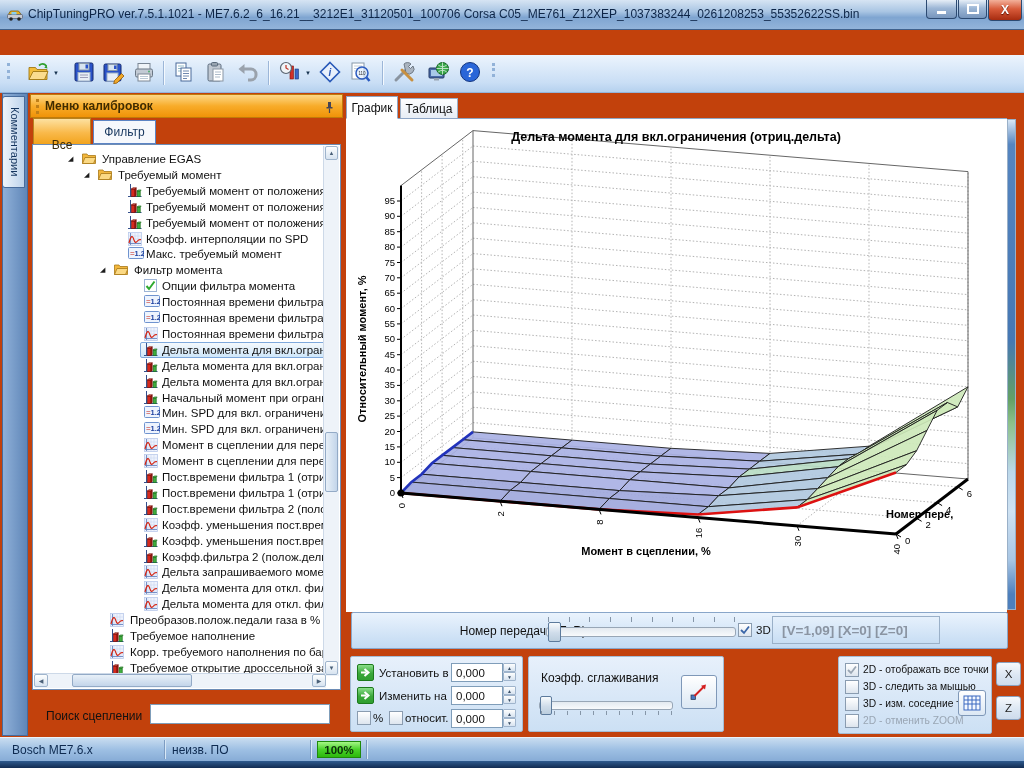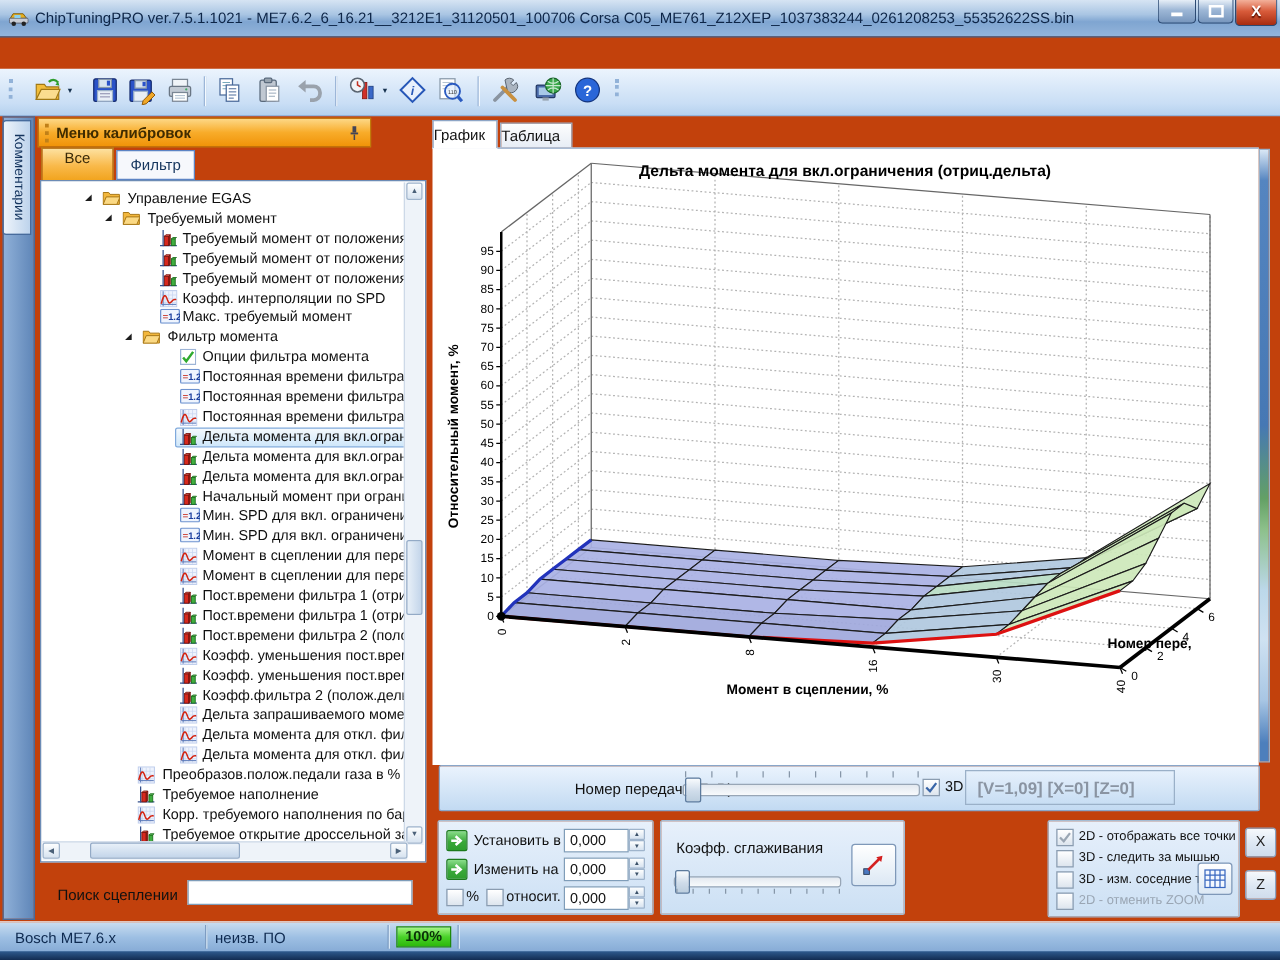--- a/index.html
+++ b/index.html
@@ -29,27 +29,27 @@
   .tbtn{position:absolute;top:5px;width:26px;height:26px;}
   .tsep{position:absolute;top:6px;width:1px;height:24px;background:#9cb6d8;border-right:1px solid #f4f9fe;}
   .ddarrow{position:absolute;top:15px;font-size:6px;color:#16night;color:#16324f;}
   
   .cstrip{position:absolute;left:2px;top:93px;width:26px;height:643px;
     background:linear-gradient(90deg,#8fb0d8,#5f86b8);border:1px solid #476b9c;box-sizing:border-box;}
   .ctab{position:absolute;left:2px;top:96px;width:21px;height:90px;
     background:linear-gradient(90deg,#eef4fb,#bdd3ec);border:1px solid #476b9c;border-radius:3px 0 0 3px;
     writing-mode:vertical-rl;font-size:11px;color:#14345e;text-align:center;line-height:19px;}
   
-  .sheader{position:absolute;left:30px;top:94px;width:267px;height:24px;box-sizing:border-box;
+  .sheader{position:absolute;left:30px;top:94px;width:313px;height:24px;box-sizing:border-box;
     background:linear-gradient(#fdd887,#f8ac2a 50%,#f09308);border:1px solid #c8competent;border:1px solid #c07b0a;}
   .sheader .grip2{position:absolute;left:5px;top:4px;height:15px;border-left:3px dotted #c08018;}
   .shlabel{position:absolute;left:14px;top:4px;font-size:12px;font-weight:bold;color:#402c00;}
   .pin{position:absolute;right:7px;top:5px;}
   .stab{position:absolute;font-size:12px;text-align:center;box-sizing:border-box;}
-  .stab-all{left:33px;top:118px;width:58px;height:26px;padding-top:0;
+  .stab-all{left:33px;top:118px;width:58px;height:26px;padding-top:19px;
     background:linear-gradient(#fde1a0,#f9b94a 55%,#f2a41e);border:1px solid #b8821e;border-bottom:none;color:#3a2a08;z-index:2;}
   .stab-filter{left:93px;top:120px;width:63px;height:24px;padding-top:4px;
     background:#f6f8fc;border:1px solid #5c84c4;color:#16365e;}
   .treebox{position:absolute;left:32px;top:144px;width:309px;height:546px;background:#fff;
     border:1px solid #6d8cb5;box-sizing:border-box;}
   #tree-rows{position:absolute;left:1px;top:1px;width:291px;height:530px;overflow:hidden;}
   .trow{position:absolute;left:0;width:291px;height:16px;font-size:11.5px;color:#111;}
   .exp{position:absolute;top:4px;font-size:7px;color:#1c1c1c;line-height:8px;}
   .ticon{position:absolute;top:1px;line-height:0;}
   .tlabel{position:absolute;top:2px;white-space:nowrap;}
@@ -62,21 +62,21 @@
     border:1px solid #93aac6;border-radius:2px;box-sizing:border-box;}
   .hsb{position:absolute;left:1px;bottom:1px;width:292px;height:14px;background:#eef3f9;border-top:1px solid #cdd9e8;}
   .hbtn{position:absolute;top:0px;width:14px;height:13px;background:linear-gradient(#fdfefe,#d7e3f0);
     border:1px solid #9fb4cc;border-radius:2px;font-size:6px;color:#4a6078;text-align:center;line-height:12px;box-sizing:border-box;}
   .hthumb{position:absolute;top:0px;height:13px;background:linear-gradient(#e8f0f8,#c3d5ea);
     border:1px solid #93aac6;border-radius:2px;box-sizing:border-box;}
   .searchlab{position:absolute;left:46px;top:709px;font-size:12px;color:#111;}
   .searchinput{position:absolute;left:150px;top:704px;width:180px;height:20px;border:1px solid #7f9db9;
     font-size:12px;padding:0 4px;box-sizing:border-box;background:#fff;}
   
-  .mtab{position:absolute;font-size:12px;box-sizing:border-box;}
+  .mtab{position:absolute;font-size:12px;text-align:center;box-sizing:border-box;}
   .mtab-graph{left:346px;top:96px;width:52px;height:23px;padding-top:4px;background:#fff;
     border:1px solid #8ea6c6;border-bottom:1px solid #fff;z-index:3;color:#111;}
   .mtab-table{left:400px;top:98px;width:58px;height:21px;padding-top:3px;
     background:linear-gradient(#fdfdfe,#e7edf5);border:1px solid #9cb0c8;color:#111;}
   .chartarea{position:absolute;left:346px;top:118px;width:661px;height:493px;background:#fff;
     border-top:1px solid #8ea6c6;}
   #surface-svg{position:absolute;left:0;top:0;}
   .colorstrip{position:absolute;left:1007px;top:119px;width:9px;height:491px;border:1px solid #9ab0c8;box-sizing:border-box;
     background:linear-gradient(#d9e7f5 0%,#5585c0 4%,#4a7cba 10%,#44 0%);
     background:linear-gradient(180deg,#d9e7f5 0%,#5585c0 5%,#4678b4 45%,#63a065 57%,#8cc08a 62%,#bcd8ea 72%,#cfe2f2 80%,#a8c6e4 90%,#4d7fbc 97%);}

